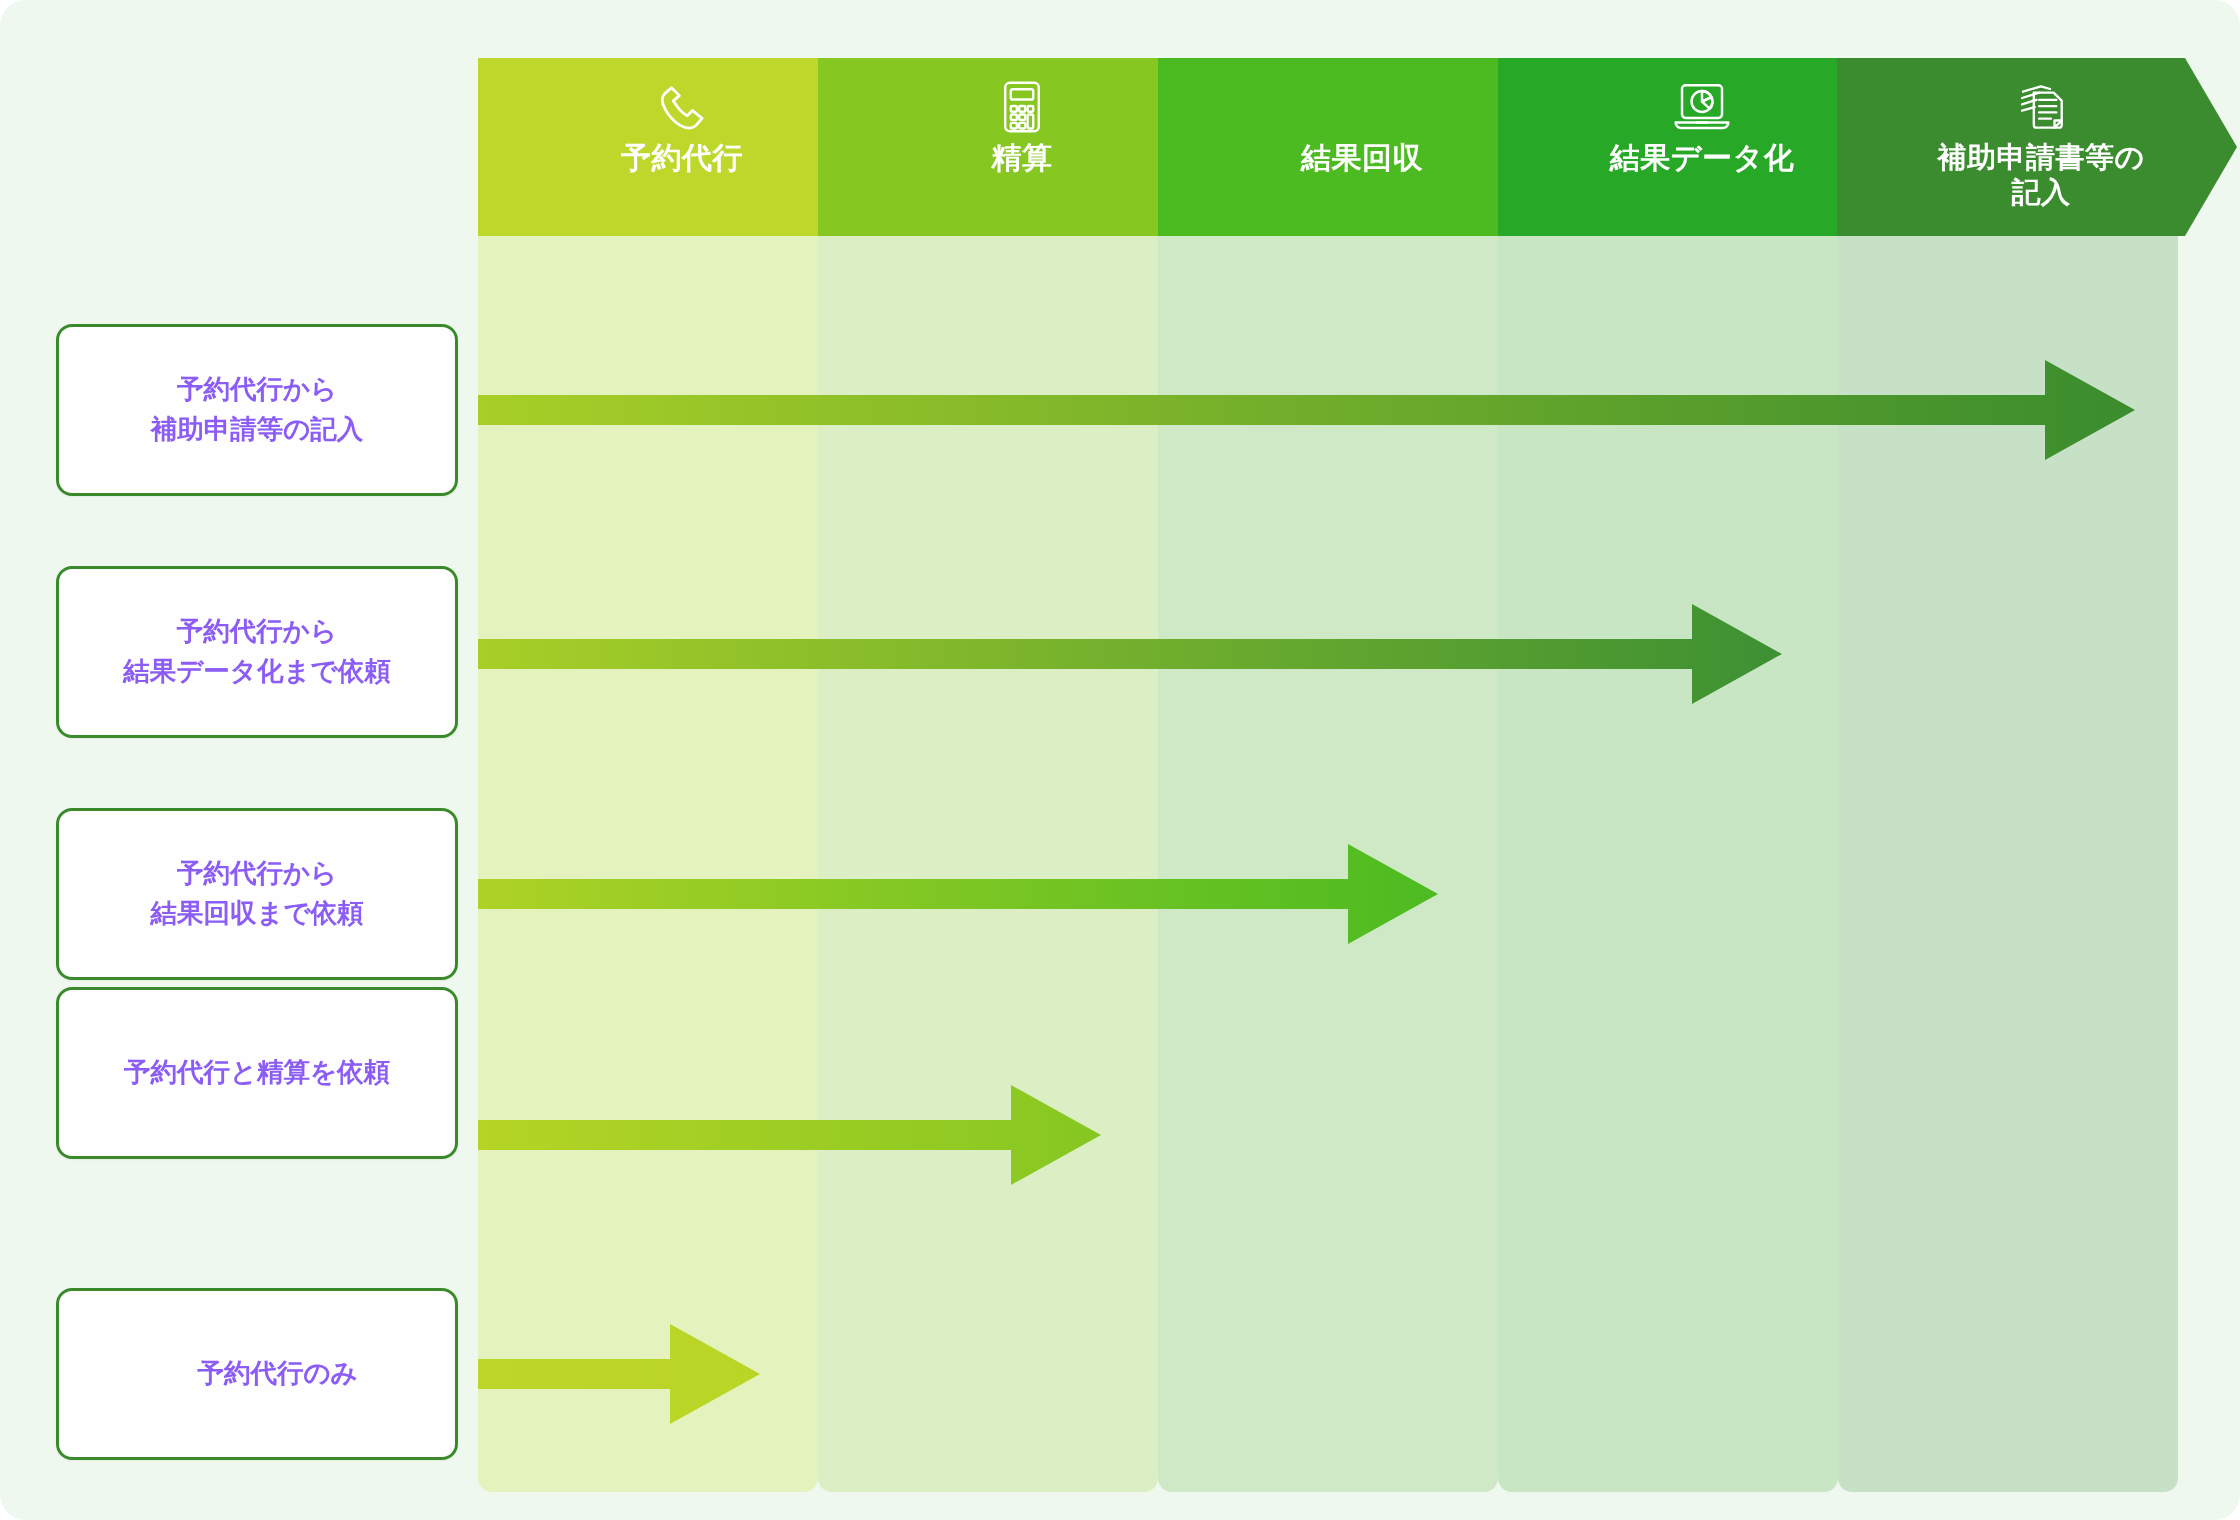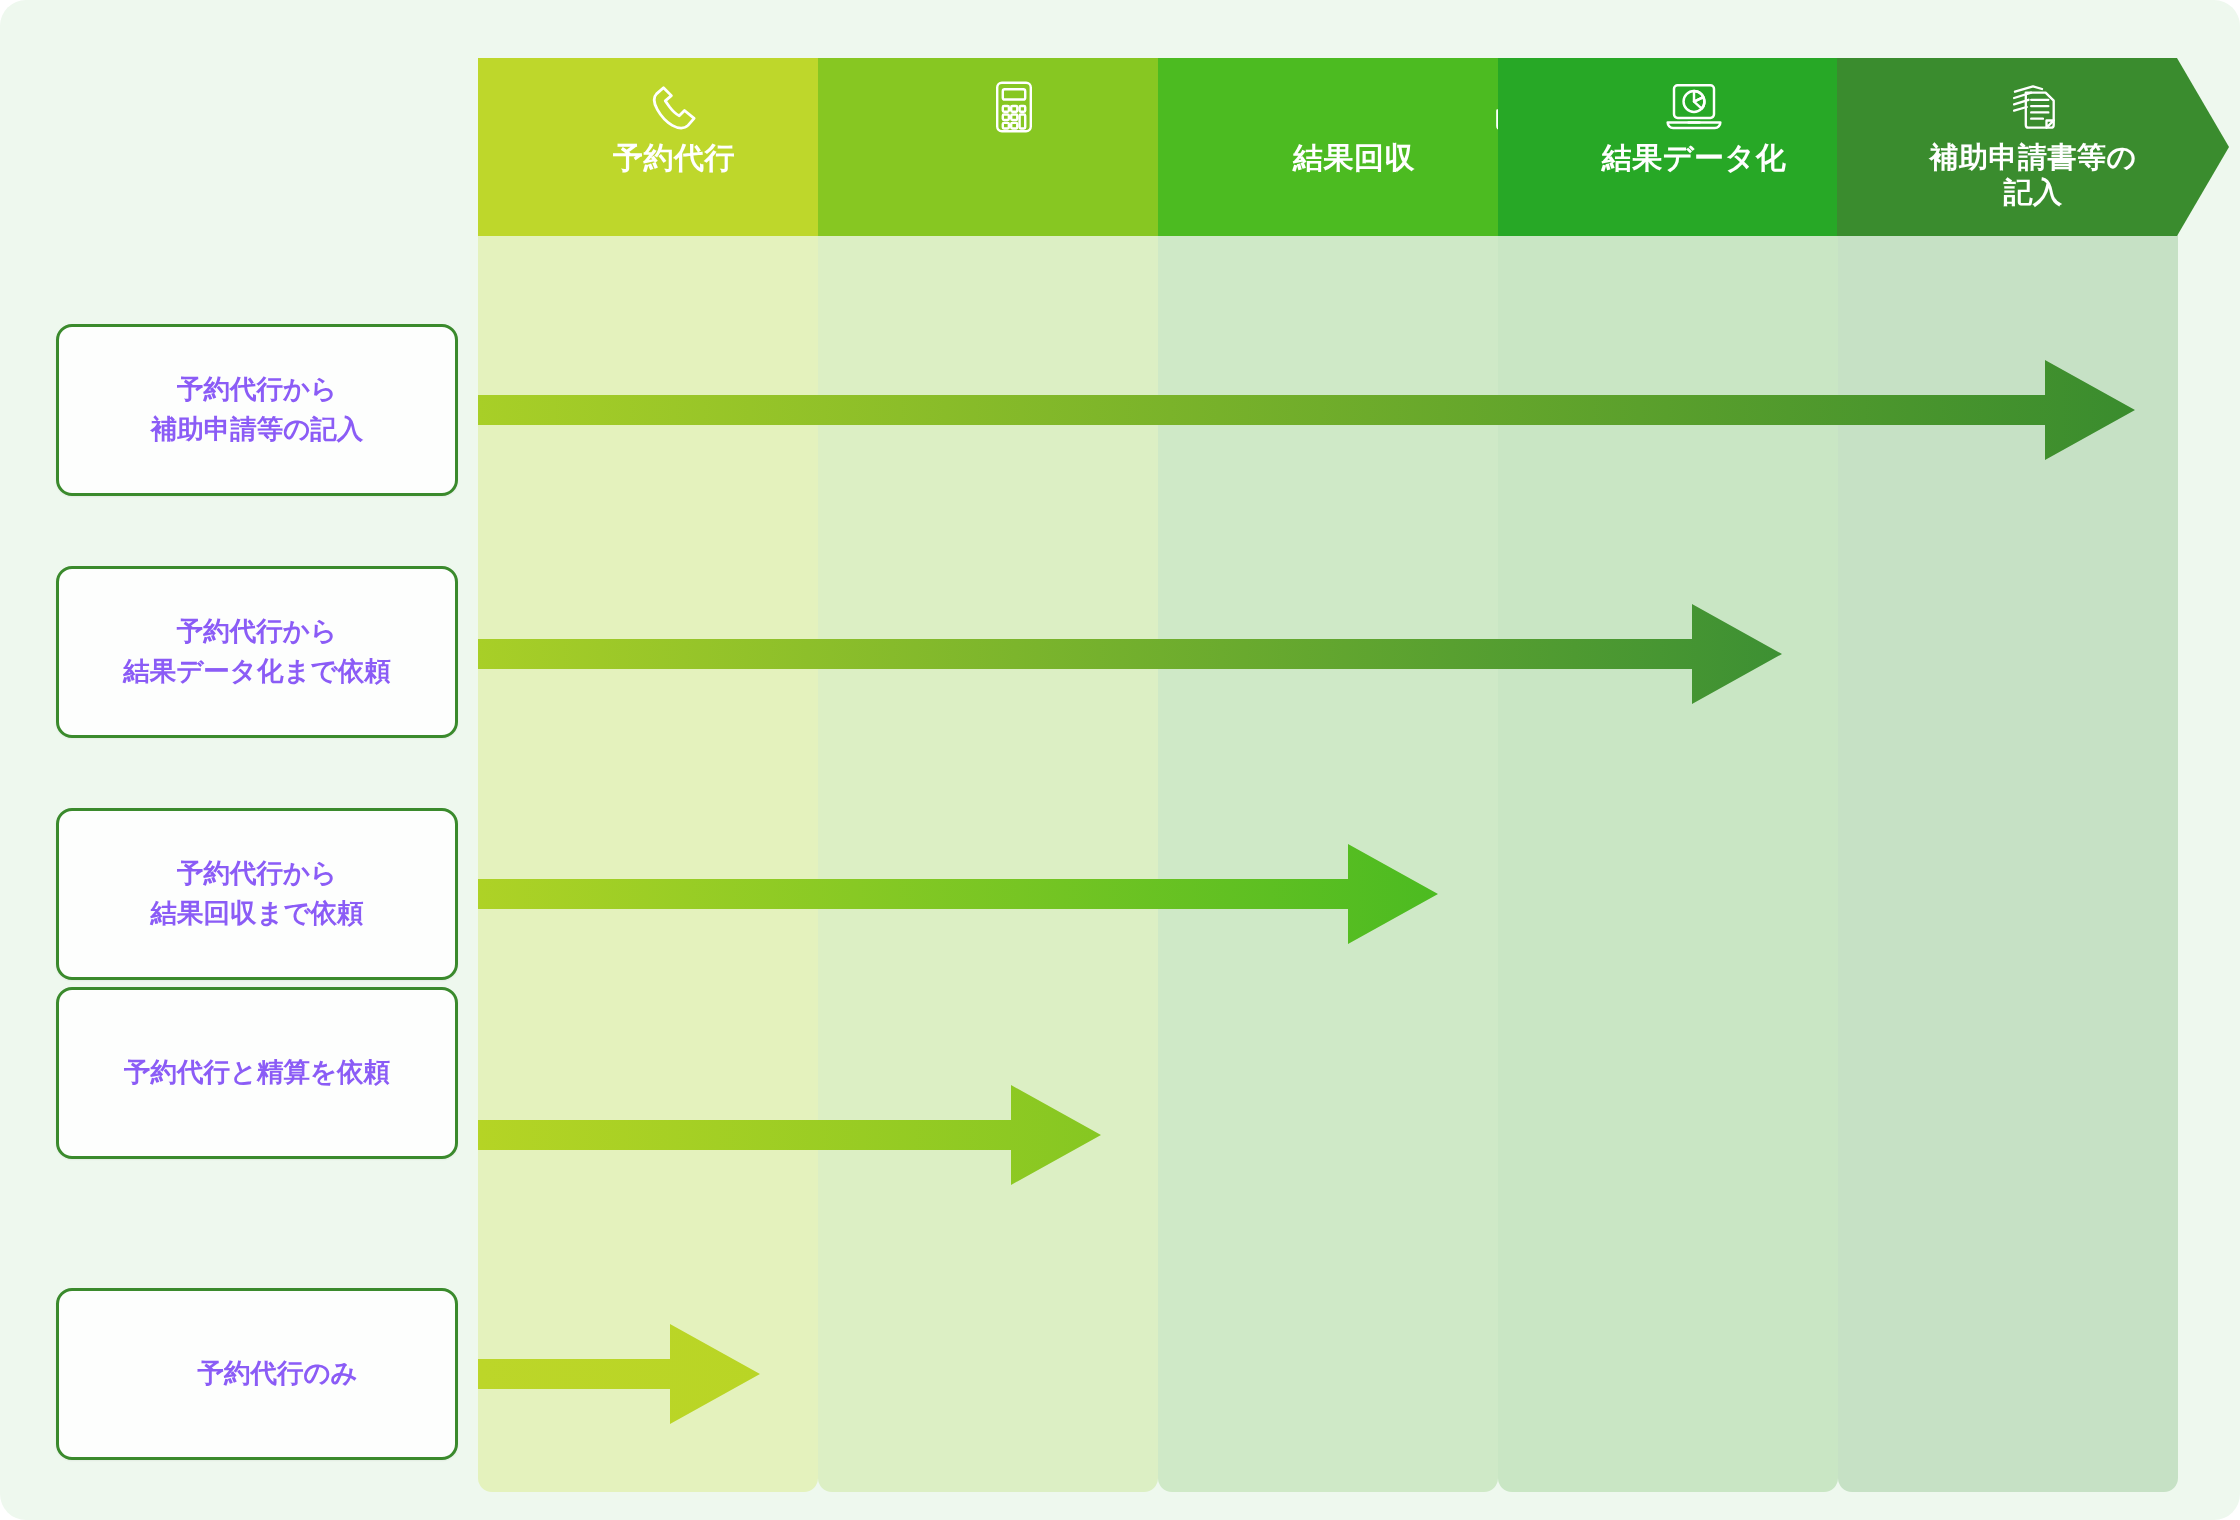--- a/index.html
+++ b/index.html
@@ -28,20 +28,21 @@
   
   .chev{
     position:absolute;
     top:58px;
     height:178px;
     display:flex;
     flex-direction:column;
     align-items:center;
     justify-content:flex-start;
     clip-path:polygon(0 0, calc(100% - 52px) 0, 100% 50%, calc(100% - 52px) 100%, 0 100%);
+    padding-left:8px;
   }
   .chev .ic{
     margin-top:18px;
     height:62px;
     display:flex;align-items:center;justify-content:center;
   }
   .chev .ic svg{display:block;}
   .chev .lbl{
     margin-top:2px;
     color:#ffffff;
@@ -110,20 +111,21 @@
         <rect x="12" y="29" width="6.5" height="6" rx="1.3"></rect>
         <rect x="21" y="29" width="6.5" height="6" rx="1.3"></rect>
         <rect x="30" y="29" width="6" height="6" rx="1.3"></rect>
         <rect x="12" y="38" width="6.5" height="6" rx="1.3"></rect>
         <rect x="21" y="38" width="6.5" height="6" rx="1.3"></rect>
         <rect x="12" y="47" width="6.5" height="6" rx="1.3"></rect>
         <rect x="21" y="47" width="6.5" height="6" rx="1.3"></rect>
         <rect x="30" y="38" width="6" height="15" rx="1.3"></rect>
       </svg>
     </span>
+    <span class="lbl">精算</span>
   </div>
 
   <div class="chev" id="chev-2" style="left: 1158px; width: 392px; background: rgb(76, 187, 33); align-items: flex-end;">
     <span class="ic">
       <svg width="58" height="54" viewBox="0 0 64 58" fill="none" stroke="#ffffff" stroke-width="2.8" stroke-linejoin="round" stroke-linecap="round">
         <path d="M12 33 L18 6 L46 6 L52 33"></path>
         <path d="M18 14 L46 14"></path>
         <path d="M16 22 L48 22"></path>
         <path d="M6 33 L22 33 L25 40 L39 40 L42 33 L58 33 L58 50 A3 3 0 0 1 55 53 L9 53 A3 3 0 0 1 6 50 Z"></path>
       </svg>

